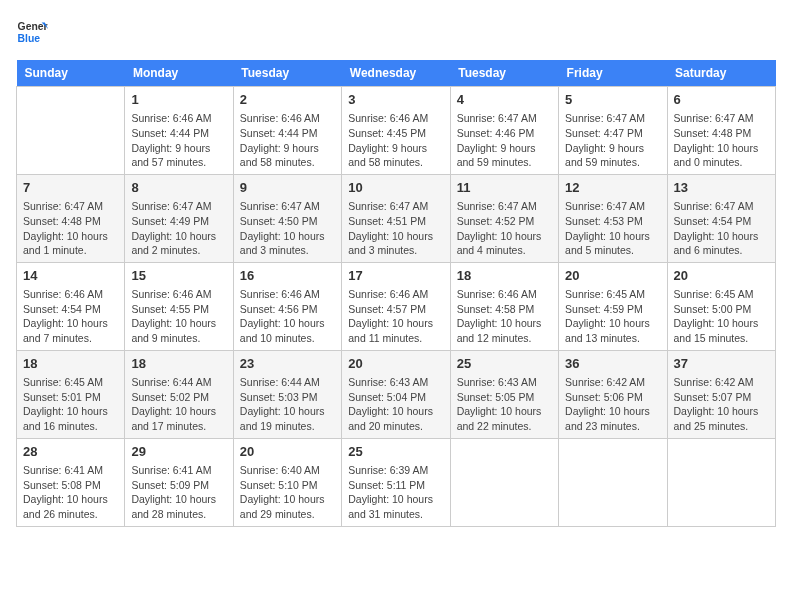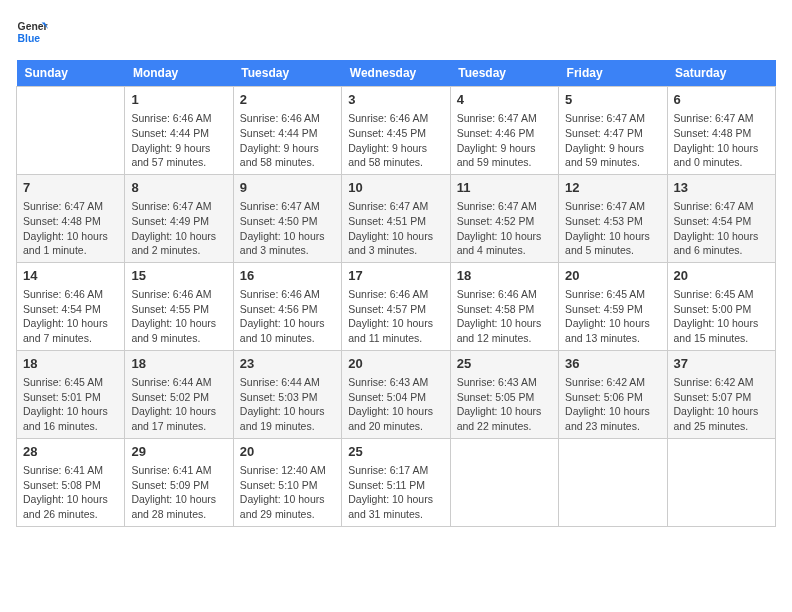--- a/index.html
+++ b/index.html
@@ -319,28 +319,28 @@
         </td>
         <td>
           <div class="day-number">29</div>
           <div class="day-info" style="white-space: pre-line;">Sunrise: 6:41 AM
 Sunset: 5:09 PM
 Daylight: 10 hours
 and 28 minutes.</div>
         </td>
         <td>
           <div class="day-number">20</div>
-          <div class="day-info" style="white-space: pre-line;">Sunrise: 12:40 AM
+          <div class="day-info" style="white-space: pre-line;">Sunrise: 6:40 AM
 Sunset: 5:10 PM
 Daylight: 10 hours
 and 29 minutes.</div>
         </td>
         <td>
           <div class="day-number">25</div>
-          <div class="day-info" style="white-space: pre-line;">Sunrise: 6:17 AM
+          <div class="day-info" style="white-space: pre-line;">Sunrise: 6:39 AM
 Sunset: 5:11 PM
 Daylight: 10 hours
 and 31 minutes.</div>
         </td>
         <td class="empty"></td>
         <td class="empty"></td>
         <td class="empty"></td>
       </tr>
     </tbody>
 </table>

